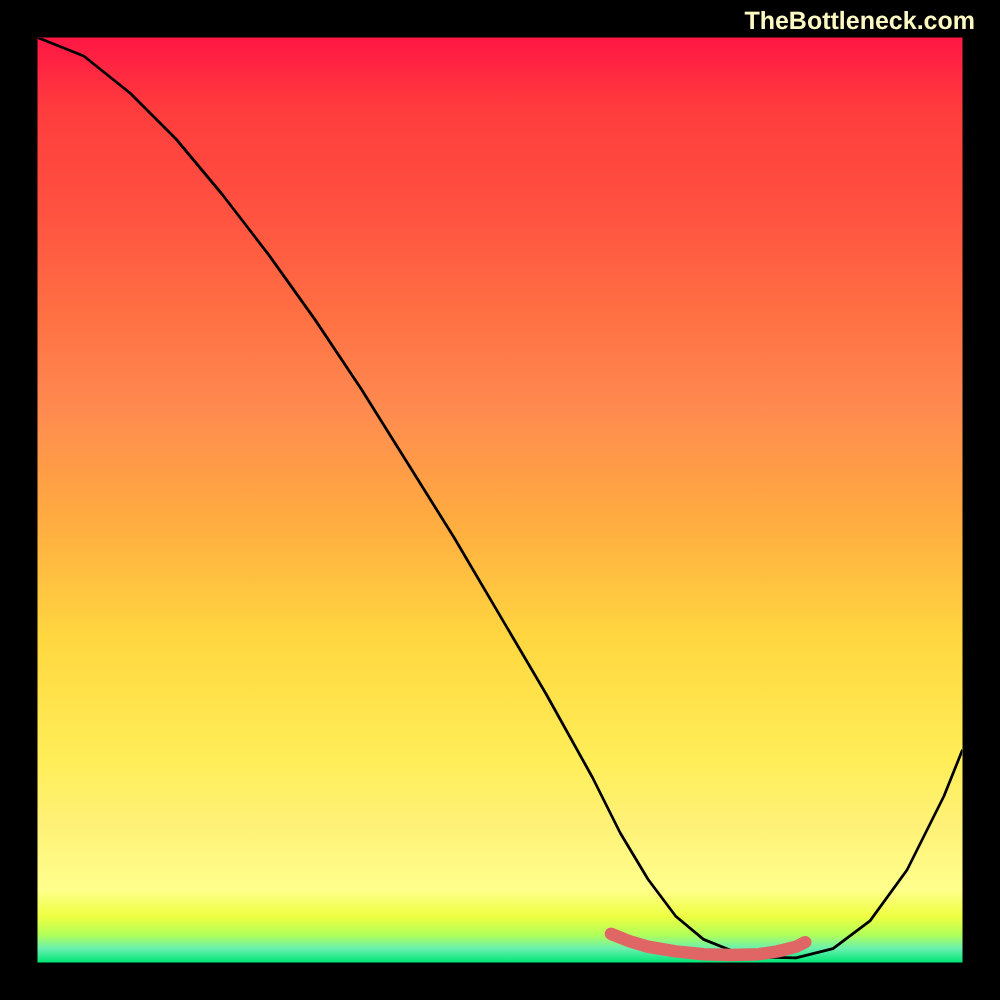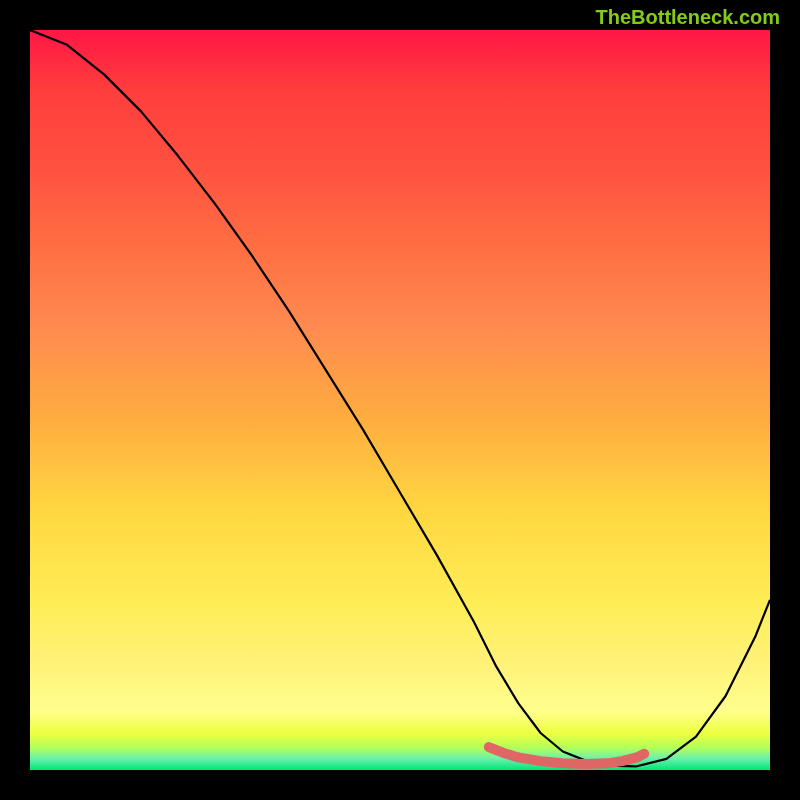--- a/index.html
+++ b/index.html
@@ -8,21 +8,21 @@
     width: 800px;
     height: 800px;
     background: #000;
     position: relative;
     font-family: Arial, sans-serif;
   }
   .watermark {
     position: absolute;
     top: 6px;
     right: 20px;
-    color: #84cc16;
+    color: #fef9c3;
     font-size: 20px;
     font-weight: bold;
     z-index: 10;
   }
   .plot-area {
     position: absolute;
     left: 30px;
     top: 30px;
     width: 740px;
     height: 740px;

